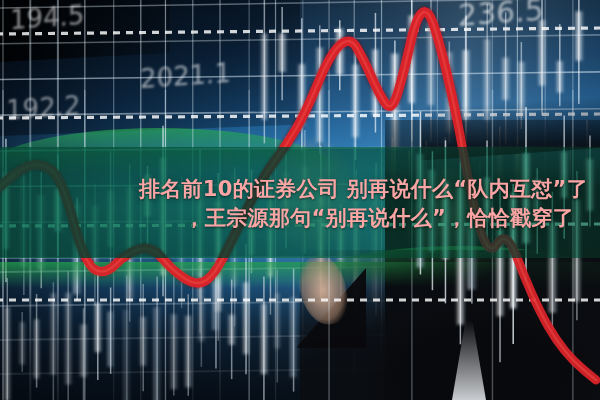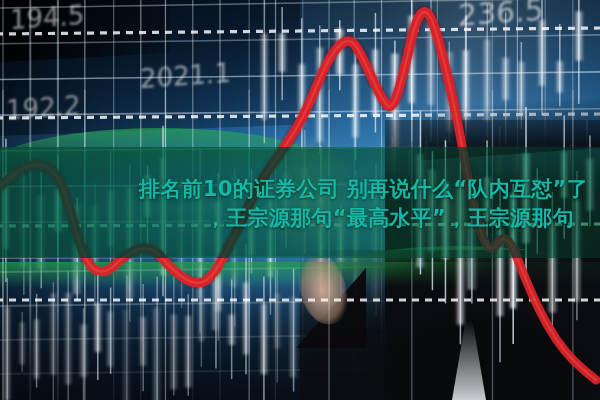--- a/index.html
+++ b/index.html
@@ -182,21 +182,21 @@
     width: 600px;
     display: flex;
     flex-direction: column;
     align-items: flex-end;
     justify-content: center;
     gap: 2px;
     padding: 0;
     box-sizing: border-box;
   }
   .headline {
-    color: #14b8a6;
+    color: #fca5a5;
     font-family: "DejaVu Sans", "Liberation Sans", sans-serif;
     font-weight: bold;
     font-size: 21px;
     line-height: 1.28;
     letter-spacing: 0.3px;
     white-space: nowrap;
     text-shadow:
        0 1px 2px rgba(0,0,0,0.45),
        0 0 6px rgba(0,40,30,0.35);
   }
@@ -499,16 +499,16 @@
         <path d="M -10 196 Q -10 196 4 183 Q 18 170 29 166 Q 40 162 51 170 Q 62 178 73 220 Q 84 262 94 269 Q 104 276 116 264 Q 128 252 140 249 Q 152 246 162 258 Q 172 270 184 278 Q 196 286 205 281 Q 214 276 225 254 Q 236 232 249 205 Q 262 178 274 162 Q 286 146 296 129 Q 306 112 318 83 Q 330 54 340 45 Q 350 36 357 48 Q 364 60 372 78 Q 380 96 386 104 Q 392 112 398 92 Q 404 72 410 45 Q 416 18 422 13 Q 428 8 434 26 Q 440 44 448 78 Q 456 112 463 151 Q 470 190 476 214 Q 482 238 487 245 Q 492 252 497 244 Q 502 236 507 240 Q 512 244 518 260 Q 524 276 532 294 Q 540 312 548 326 Q 556 340 565 351 Q 574 362 585 371 L 596 380" fill="none" stroke="#d8232a" stroke-opacity="0.95" stroke-width="9" stroke-linecap="round" stroke-linejoin="round"></path>
         <path d="M -10 196 Q -10 196 4 183 Q 18 170 29 166 Q 40 162 51 170 Q 62 178 73 220 Q 84 262 94 269 Q 104 276 116 264 Q 128 252 140 249 Q 152 246 162 258 Q 172 270 184 278 Q 196 286 205 281 Q 214 276 225 254 Q 236 232 249 205 Q 262 178 274 162 Q 286 146 296 129 Q 306 112 318 83 Q 330 54 340 45 Q 350 36 357 48 Q 364 60 372 78 Q 380 96 386 104 Q 392 112 398 92 Q 404 72 410 45 Q 416 18 422 13 Q 428 8 434 26 Q 440 44 448 78 Q 456 112 463 151 Q 470 190 476 214 Q 482 238 487 245 Q 492 252 497 244 Q 502 236 507 240 Q 512 244 518 260 Q 524 276 532 294 Q 540 312 548 326 Q 556 340 565 351 Q 574 362 585 371 L 596 380" fill="none" stroke="#ff6b58" stroke-opacity="0.3" stroke-width="2.4" stroke-linecap="round" stroke-linejoin="round"></path>
       </g>
   </svg>
 
   <div class="caption-band" id="capBand" style="top: 147px; height: 111px;"></div>
   <div class="caption-band-2" id="capBand2" style="top: 147px; height: 111px;"></div>
 
   <div class="caption-text" id="capText" style="top: 157px; height: 93px;">
     <div class="headline line1">排名前10的证券公司 别再说什么“队内互怼”了</div>
-    <div class="headline line2">，王宗源那句“最高水平”，王宗源那句</div>
+    <div class="headline line2">，王宗源那句“别再说什么”，恰恰戳穿了</div>
   </div>
 
 </div>
 
 </body></html>

